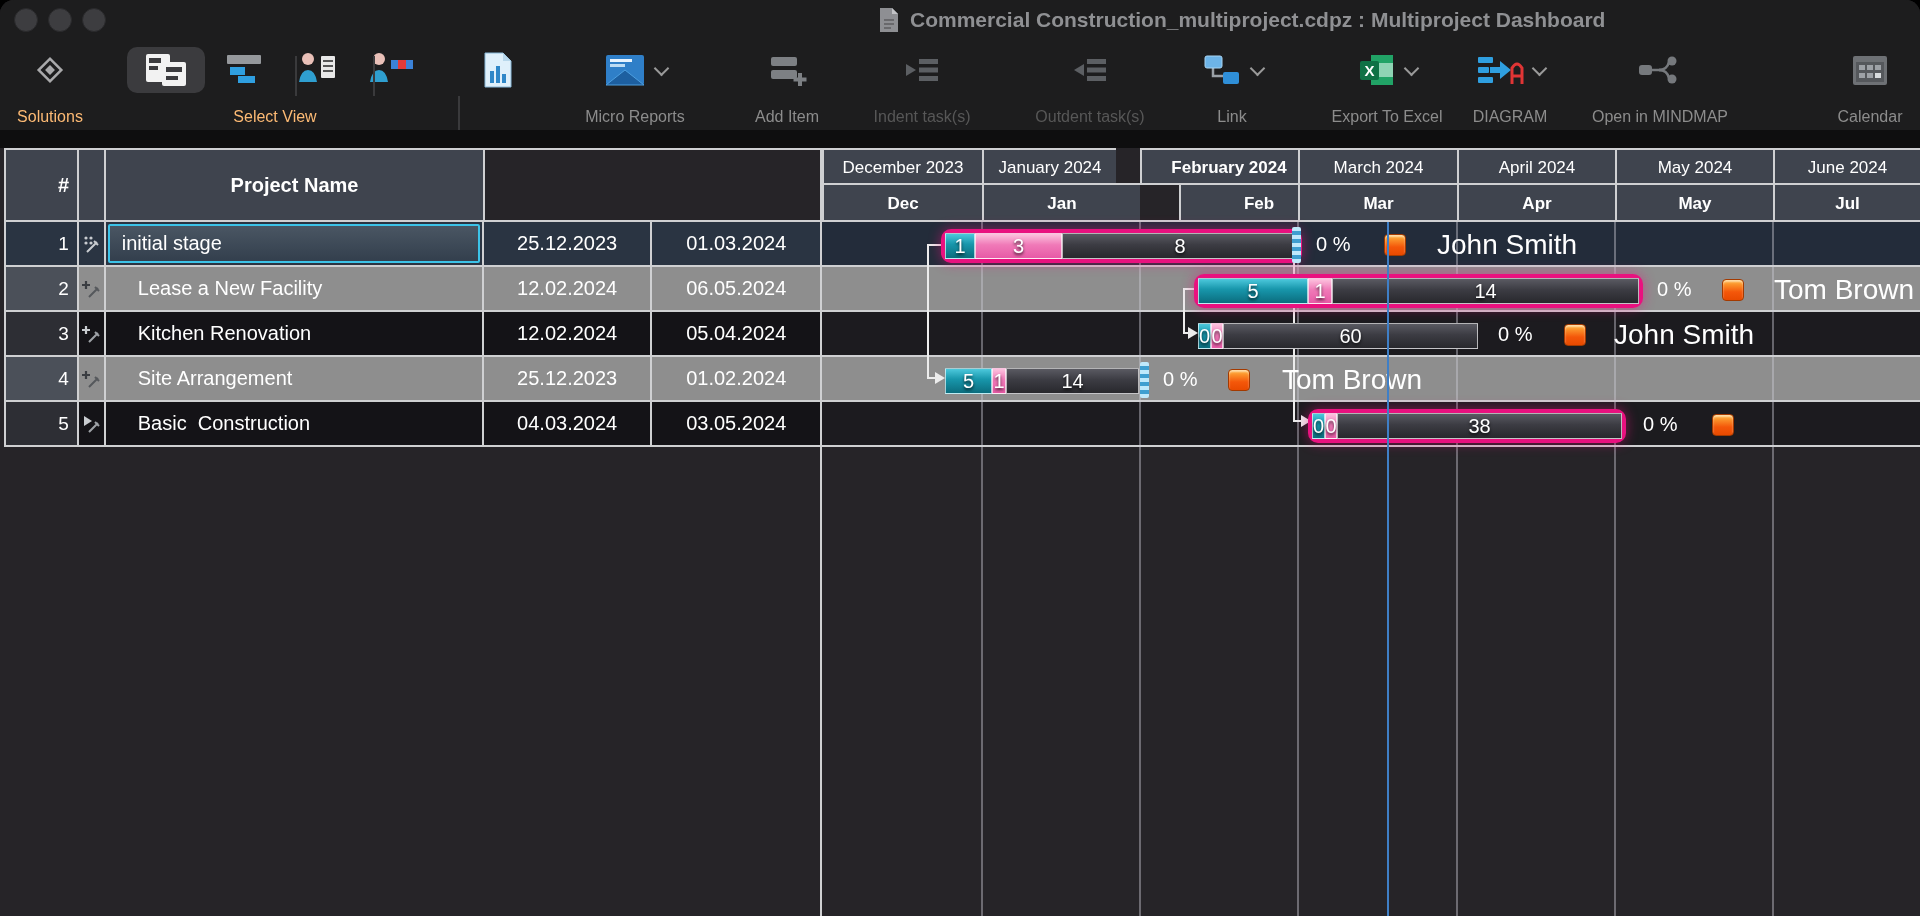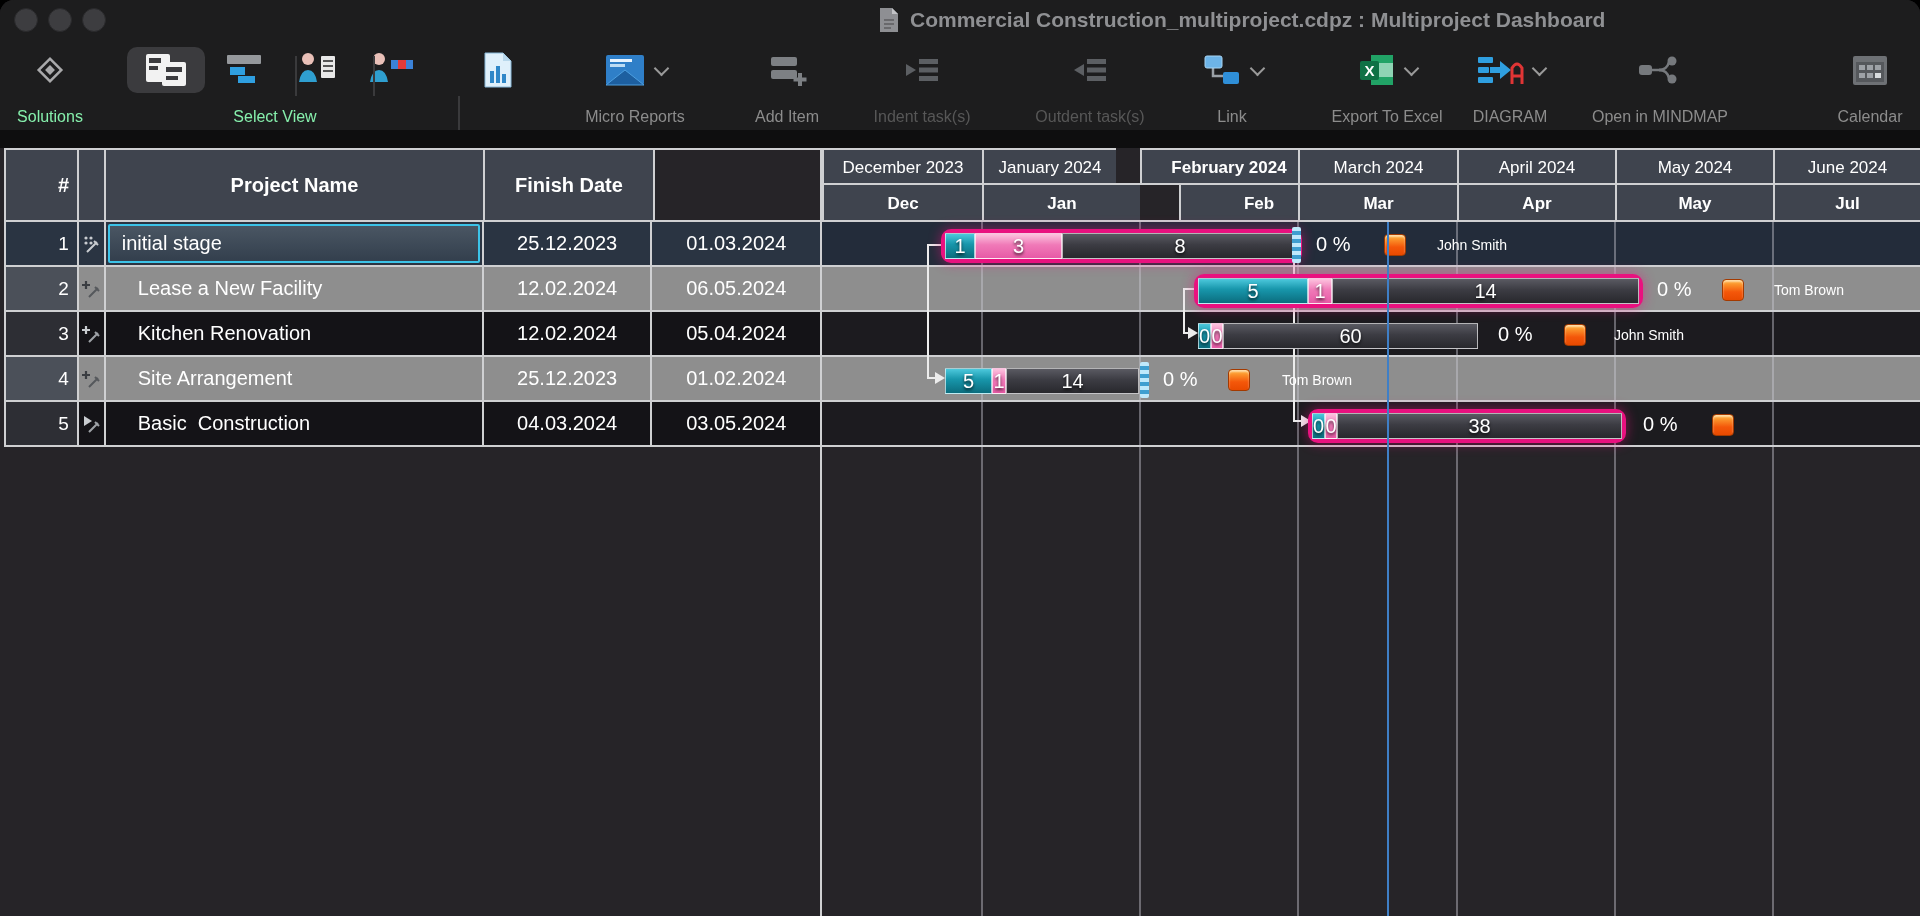--- a/index.html
+++ b/index.html
@@ -11,21 +11,21 @@
   .tl{position:absolute;top:8px;width:24px;height:24px;border-radius:50%;
       background:#3d3d40;border:1px solid #2a2a2c;box-sizing:border-box;}
   #title{position:absolute;left:878px;top:7px;display:flex;align-items:center;gap:10px;}
   #title .ttext{font-size:21px;font-weight:bold;color:#8f9093;white-space:pre;}
   #toolbar{position:absolute;left:0;top:40px;width:1920px;height:90px;background:#1d1d1e;}
   #tbgap{position:absolute;left:0;top:130px;width:1920px;height:18px;background:#0e0e0f;}
   .tb-item{position:absolute;top:4px;height:84px;display:flex;flex-direction:column;
            align-items:center;justify-content:space-between;}
   .tb-ico{height:52px;display:flex;align-items:center;justify-content:center;gap:6px;}
   .tb-label{font-size:16px;color:#8c8c8c;white-space:nowrap;padding-bottom:2px;}
-  .tb-label.bright{color:#86efac;}
+  .tb-label.bright{color:#fdba74;}
   .tb-label.dim{color:#575757;}
   .viewbtn-sel{width:78px;height:46px;background:#3b3b3e;border-radius:10px;
                display:flex;align-items:center;justify-content:center;}
   .vsep{position:absolute;top:12px;width:2px;height:40px;background:#3a3a3c;}
   .chev{width:9px;height:9px;border-right:2.5px solid #9a9a9a;border-bottom:2.5px solid #9a9a9a;
         transform:rotate(45deg);margin-left:4px;margin-top:-4px;}
   
   .trow{position:absolute;left:4px;width:818px;display:flex;box-sizing:border-box;
         border-bottom:2px solid #cfd0d2;border-left:2px solid #cfd0d2;}
   .cell{box-sizing:border-box;border-right:2px solid #cfd0d2;display:flex;
@@ -61,21 +61,21 @@
   .bar.sel{box-shadow:0 0 0 4px #e9117f,0 0 12px 5px rgba(233,17,127,.45);border-radius:6px;}
   .seg{position:relative;height:100%;box-sizing:border-box;border:1px solid rgba(255,255,255,.65);
        display:flex;align-items:center;justify-content:center;}
   .seg span{color:#fff;font-size:20px;text-shadow:0 2px 3px rgba(0,0,0,.75);z-index:6;}
   .seg-teal{background:linear-gradient(180deg,#4cc8dc,#1897ac 42%,#0b6d7e);}
   .seg-pink{background:linear-gradient(180deg,#fcc3de,#f07ab8 45%,#e75aa6);}
   .seg-dark{background:linear-gradient(180deg,#5a5a62,#3c3c43 45%,#28282d);}
   .pct{position:absolute;height:45px;display:flex;align-items:center;color:#fff;
        font-size:20px;white-space:nowrap;z-index:7;}
   .res{position:absolute;height:45px;display:flex;align-items:center;color:#fff;
-       font-size:14px;white-space:nowrap;z-index:7;}
+       font-size:28px;white-space:nowrap;z-index:7;}
   .omark{position:absolute;width:20px;height:20px;border-radius:4px;z-index:7;
          background:linear-gradient(180deg,#ffb63e,#f4570a 60%,#e84a00);
          border:1px solid #a33a00;box-shadow:inset 0 2px 2px rgba(255,255,255,.55);}
   .handle{position:absolute;width:9px;height:36px;border-radius:2px;z-index:6;
           background:repeating-linear-gradient(180deg,#bfe9fb 0 4px,#3f9fd0 4px 8px);}
   .cline{position:absolute;background:#ececec;z-index:4;}
   .carrow{position:absolute;width:0;height:0;border-top:6px solid transparent;
           border-bottom:6px solid transparent;border-left:10px solid #ececec;z-index:4;}
   #today{position:absolute;left:1387px;top:222px;width:2px;height:694px;background:#3f7fc6;z-index:8;}
   .z5{z-index:5;}
@@ -312,21 +312,20 @@
         </div>
       <div class="tb-label">Calendar</div>
     </div>
   </div>
   <div id="tbgap"></div>
 
   <div class="trow" id="thead">
     <div class="cell c-num">#</div>
     <div class="cell c-icon"></div>
     <div class="cell c-name" style="justify-content:center">Project Name</div>
-    <div class="cell c-finish">Finish Date</div>
   </div>
 
   <div class="gcell" style="left:822px;top:148px;width:160px;height:37px;font-weight:normal">December 2023</div>
   <div class="gcell" style="left:982px;top:148px;width:134px;height:37px;font-weight:normal">January 2024</div>
   <div class="gcell" style="left:1140px;top:148px;width:176px;height:37px;font-weight:bold">February 2024</div>
   <div class="gcell" style="left:1298px;top:148px;width:159px;height:37px;font-weight:normal">March 2024</div>
   <div class="gcell" style="left:1457px;top:148px;width:158px;height:37px;font-weight:normal">April 2024</div>
   <div class="gcell" style="left:1615px;top:148px;width:158px;height:37px;font-weight:normal">May 2024</div>
   <div class="gcell" style="left:1773px;top:148px;width:147px;height:37px;font-weight:normal">June 2024</div>
 

